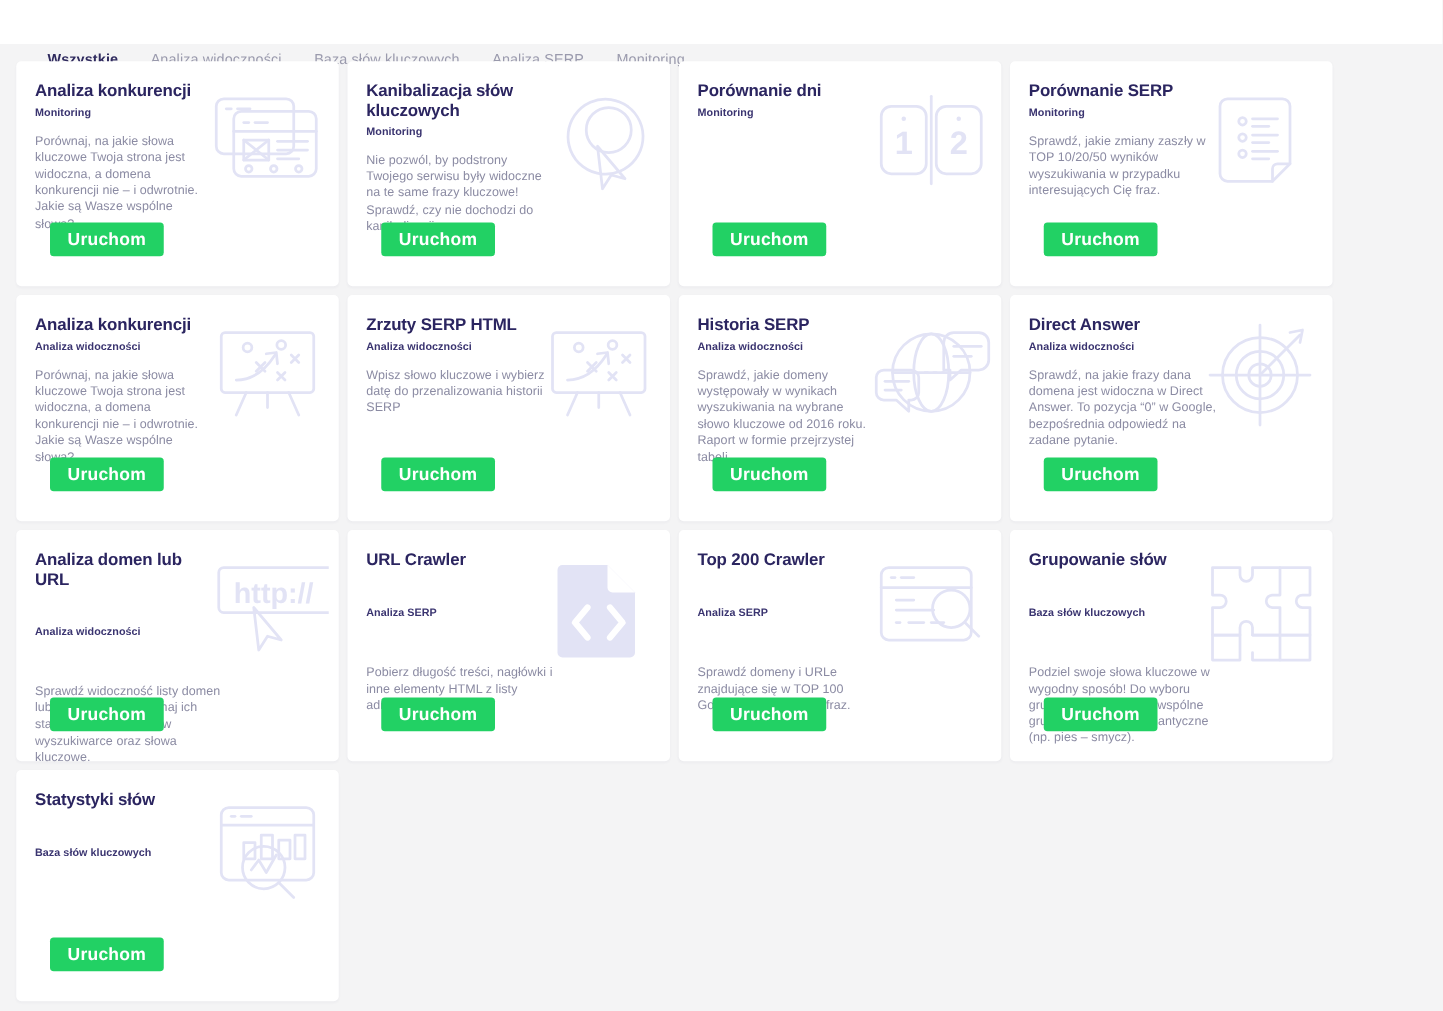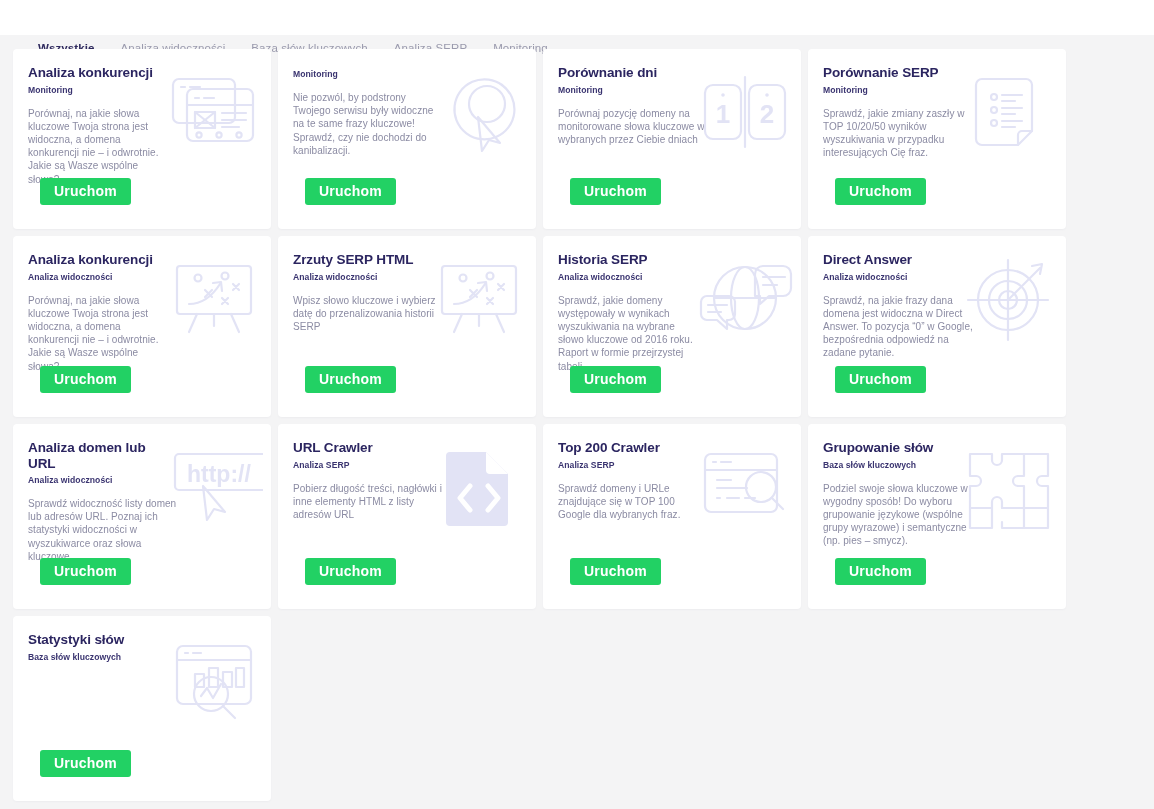--- a/index.html
+++ b/index.html
@@ -66,21 +66,21 @@
     background: #ffffff;
     border-radius: 4px;
     padding: 16px 15px 0 15px;
     position: relative;
     display: flex;
     flex-direction: column;
     box-shadow: 0 1px 2px rgba(60, 60, 90, 0.04);
   }
   .card.h1 { height: 180px; }
   .card.h2 { height: 181px; }
-  .card.h3 { height: 185px; }
+  .card.h3 { height: 185px; gap: 25px; }
 
   .card-title {
     font-size: 13.5px;
     font-weight: bold;
     color: #2b2560;
     letter-spacing: -0.1px;
     line-height: 15.5px;
     max-width: 145px;
   }
   .card-subtitle {
@@ -176,37 +176,37 @@
         <line class="illu-stroke" x1="55" y1="56" x2="72" y2="56"></line>
         <circle class="illu-stroke" cx="32" cy="64" r="2.6"></circle>
         <circle class="illu-stroke" cx="52" cy="64" r="2.6"></circle>
         <circle class="illu-stroke" cx="72" cy="64" r="2.6"></circle>
       </svg>
     </div>
     <button class="run-btn">Uruchom</button>
   </div>
 
   <div class="card h1">
+    <div class="card-title">Kanibalizacja słów kluczowych</div>
     <div class="card-subtitle">Monitoring</div>
     <div class="card-desc">Nie pozwól, by podstrony Twojego serwisu były widoczne na te same frazy kluczowe! Sprawdź, czy nie dochodzi do kanibalizacji.</div>
     <div class="card-illu">
       <svg viewBox="0 0 96 86">
         <path class="illu-stroke" d="M70 14 a30 30 0 1 0 -6 52"></path>
         <path class="illu-stroke" d="M70 14 a30 30 0 0 1 -6 52"></path>
         <circle class="illu-stroke" cx="55" cy="33" r="18"></circle>
         <path class="illu-stroke" d="M46 46 L50 80 L57 69 L68 72 Z"></path>
       </svg>
     </div>
     <button class="run-btn">Uruchom</button>
   </div>
 
   <div class="card h1">
     <div class="card-title">Porównanie dni</div>
     <div class="card-subtitle">Monitoring</div>
-    <div class="card-desc wide">Porównaj pozycję domeny na monitorowane słowa kluczowe w wybranych przez Ciebie dniach</div>
     <div class="card-illu">
       <svg viewBox="0 0 96 86">
         <rect class="illu-stroke" x="8" y="14" width="36" height="54" rx="8"></rect>
         <rect class="illu-stroke" x="52" y="14" width="36" height="54" rx="8"></rect>
         <circle class="illu-fill" cx="26" cy="24" r="1.8"></circle>
         <circle class="illu-fill" cx="70" cy="24" r="1.8"></circle>
         <text class="illu-text" x="26" y="52" font-size="26" text-anchor="middle">1</text>
         <text class="illu-text" x="70" y="52" font-size="26" text-anchor="middle">2</text>
         <line class="illu-stroke" x1="48" y1="6" x2="48" y2="76" stroke-width="1.6"></line>
       </svg>

